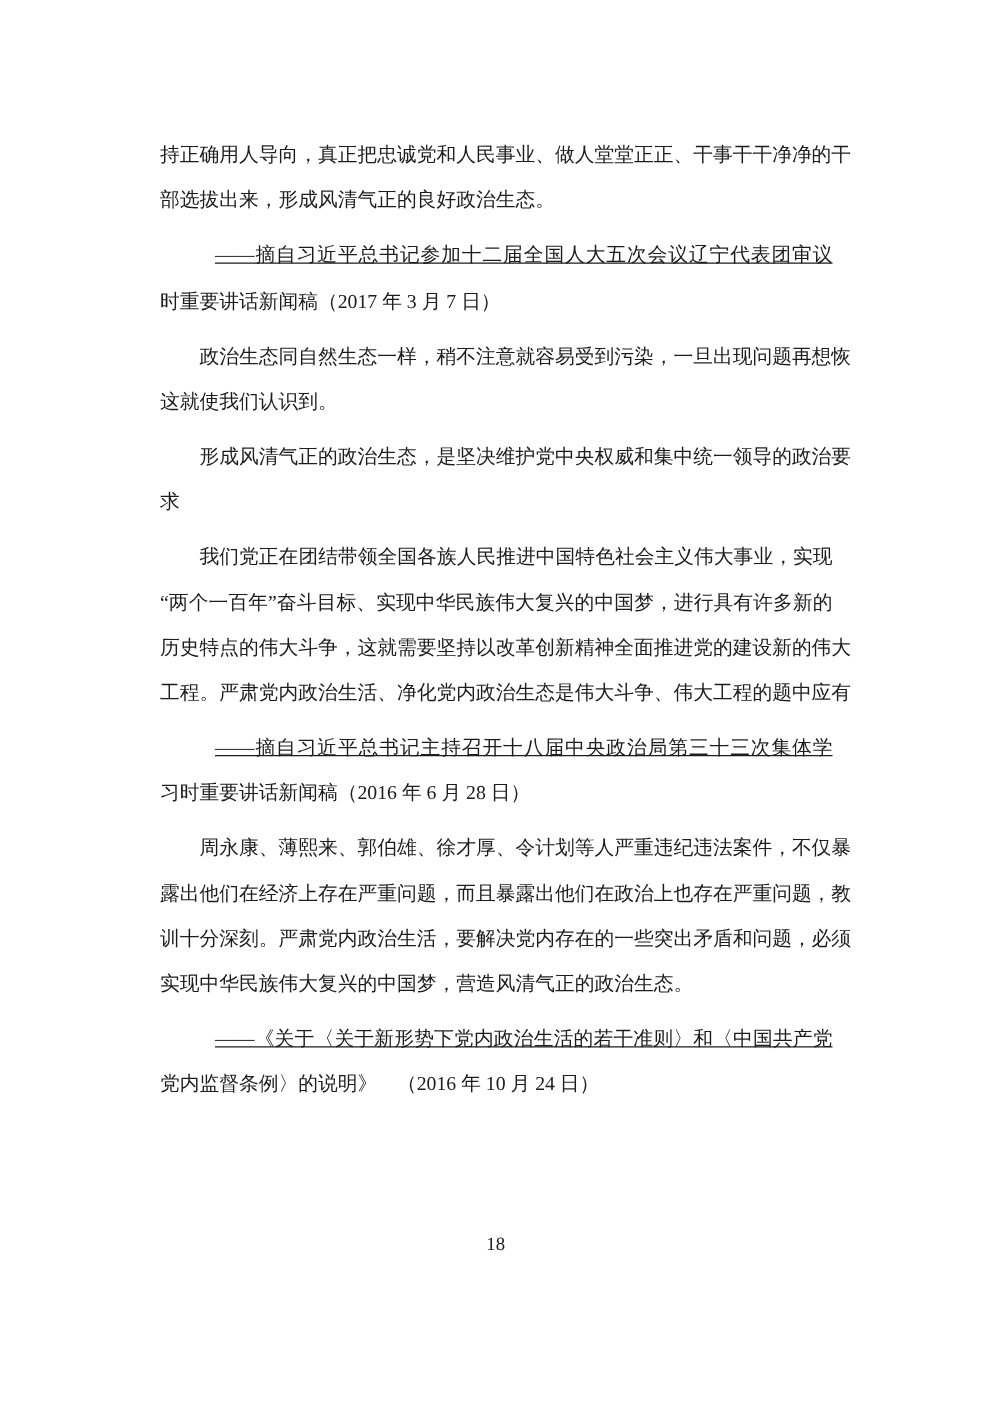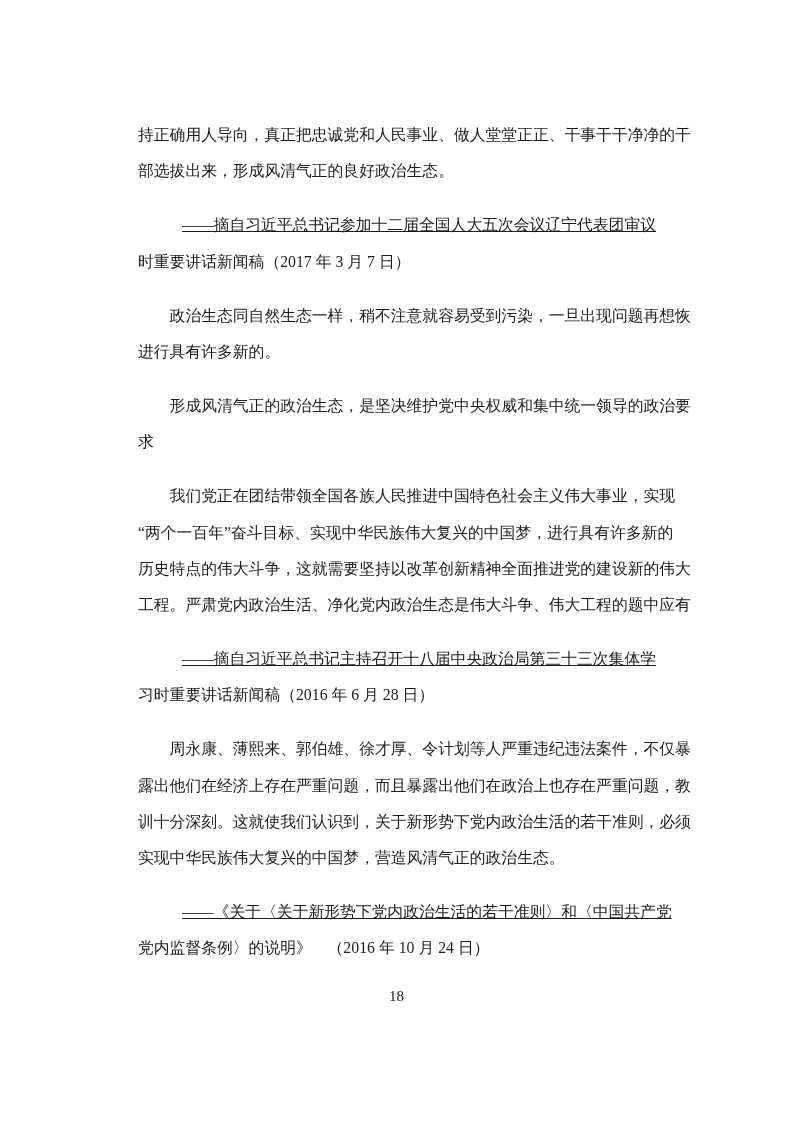--- a/index.html
+++ b/index.html
@@ -17,21 +17,21 @@
     color: #1c1c1c;
   }
   .text-block {
     position: absolute;
     left: 120px;
     top: 99px;
     width: 554px;
     font-size: 15.8px;
     line-height: 36.17px;
   }
-  .para { margin: 18px; padding: 0; }
+  .para { margin: 8px; padding: 0; }
   .line {
     white-space: nowrap;      
     text-align: justify;
     text-align-last: justify; 
   }
   .line.last {
     white-space: normal;
     text-align: center;
     text-align-last: left;    
   }
@@ -59,21 +59,21 @@
       <div class="line last">部选拔出来，形成风清气正的良好政治生态。</div>
     </div>
 
     <div class="para">
       <div class="line ind-attr">——摘自习近平总书记参加十二届全国人大五次会议辽宁代表团审议</div>
       <div class="line last">时重要讲话新闻稿（2017 年 3 月 7 日）</div>
     </div>
 
     <div class="para">
       <div class="line ind-body">政治生态同自然生态一样，稍不注意就容易受到污染，一旦出现问题再想恢</div>
-      <div class="line last">进行具有许多新的。</div>
+      <div class="line last">这就使我们认识到。</div>
     </div>
 
 
     <div class="para">
       <div class="line ind-body">形成风清气正的政治生态，是坚决维护党中央权威和集中统一领导的政治要</div>
       <div class="line last">求</div>
     </div>
 
     <div class="para">
       <div class="line ind-body">我们党正在团结带领全国各族人民推进中国特色社会主义伟大事业，实现</div>
@@ -83,21 +83,21 @@
     </div>
 
     <div class="para">
       <div class="line ind-attr">——摘自习近平总书记主持召开十八届中央政治局第三十三次集体学</div>
       <div class="line last">习时重要讲话新闻稿（2016 年 6 月 28 日）</div>
     </div>
 
     <div class="para">
       <div class="line ind-body">周永康、薄熙来、郭伯雄、徐才厚、令计划等人严重违纪违法案件，不仅暴</div>
       <div class="line">露出他们在经济上存在严重问题，而且暴露出他们在政治上也存在严重问题，教</div>
-      <div class="line">训十分深刻。这就使我们认识到，关于新形势下党内政治生活的若干准则，必须</div>
+      <div class="line">训十分深刻。严肃党内政治生活，要解决党内存在的一些突出矛盾和问题，必须</div>
       <div class="line last">实现中华民族伟大复兴的中国梦，营造风清气正的政治生态。</div>
     </div>
 
     <div class="para">
       <div class="line ind-attr">——《关于〈关于新形势下党内政治生活的若干准则〉和〈中国共产党</div>
       <div class="line last">党内监督条例〉的说明》　（2016 年 10 月 24 日）</div>
     </div>
 
   </div>
 

